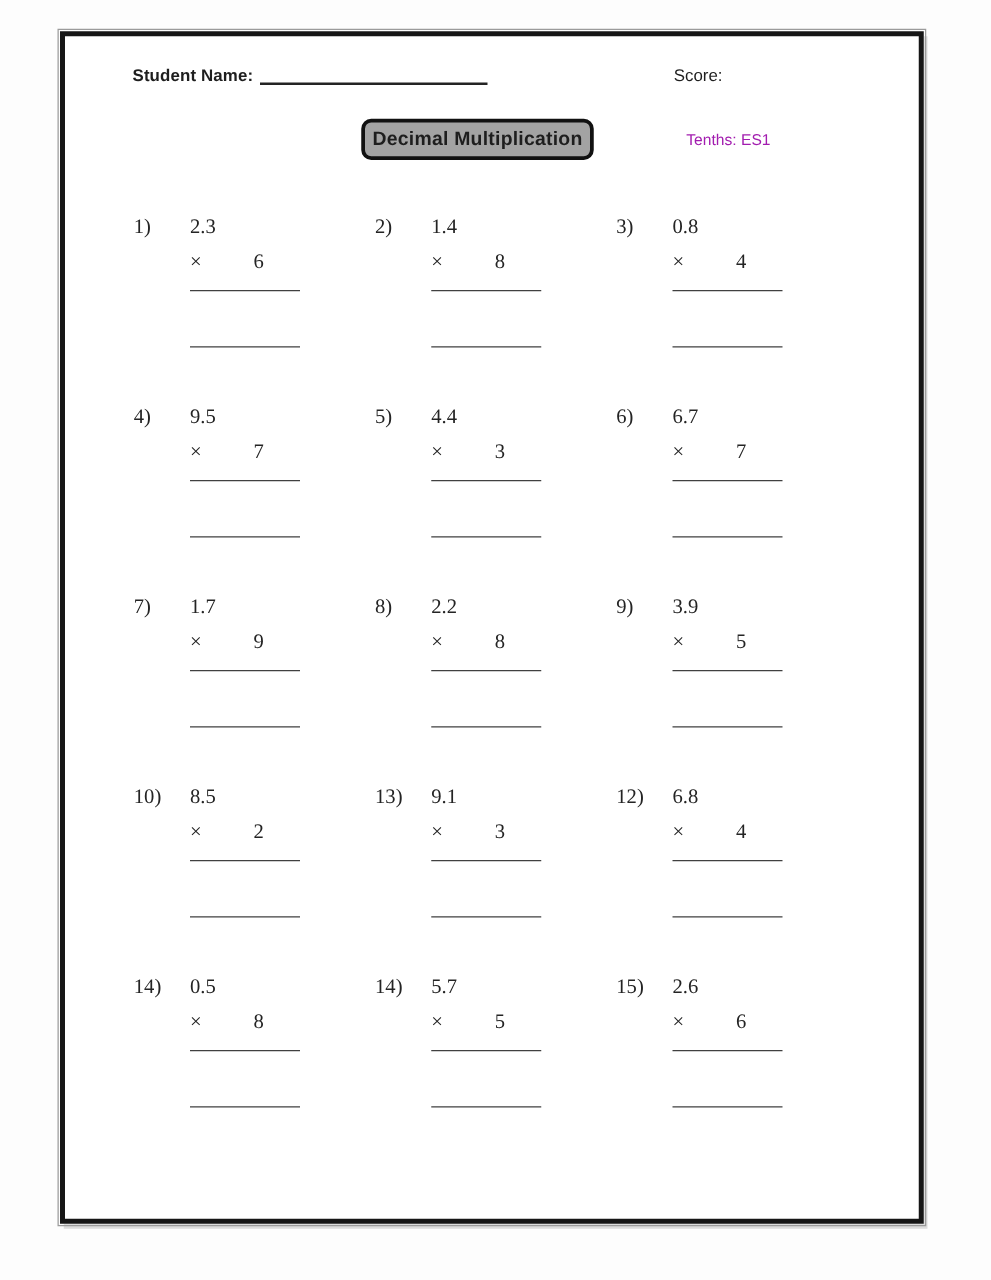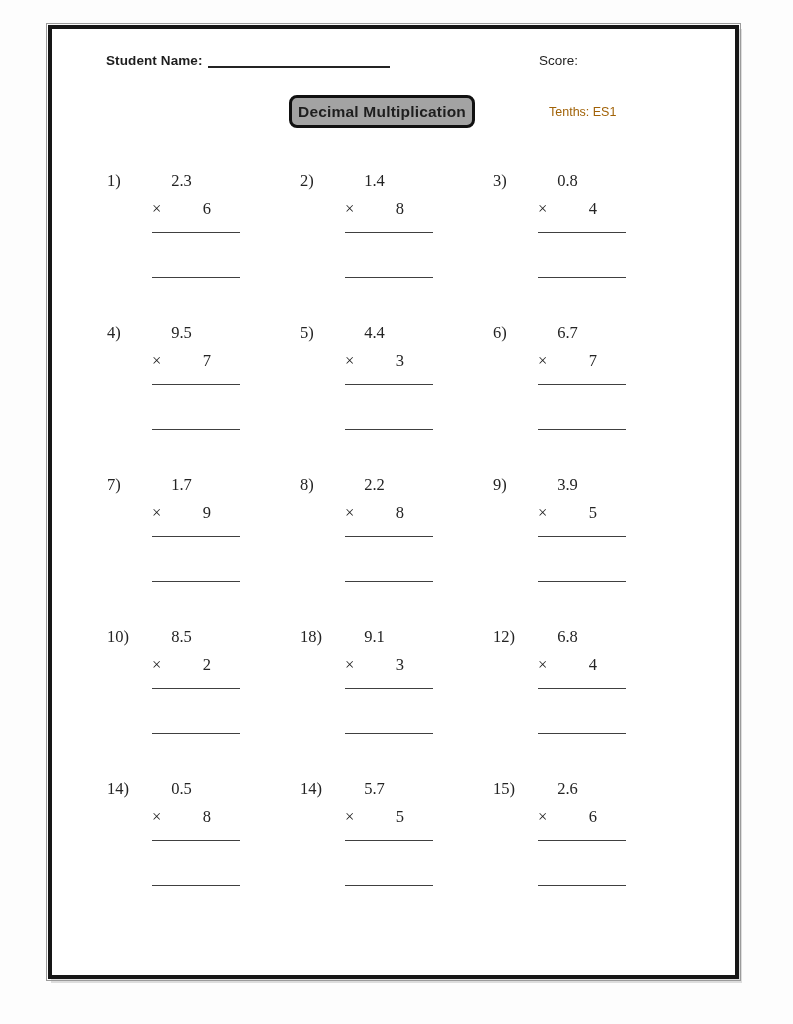--- a/index.html
+++ b/index.html
@@ -67,21 +67,21 @@
     font-size: 15.5px;
     font-weight: bold;
     background: #a3a3a3;
     letter-spacing: 0.2px;
   }
   .skill-tag {
     position: absolute;
     left: 497px;
     top: 76px;
     font-size: 12.5px;
-    color: #a16207;
+    color: #a21caf;
   }
   
   .problems {
     position: absolute;
     left: 55px;
     top: 141px;
     display: grid;
     grid-template-columns: repeat(3, 193px);
     grid-auto-rows: 152px;
     font-family: "Liberation Serif", serif;
@@ -96,21 +96,21 @@
     left: 0;
     top: 0;
     height: 22px;
     line-height: 22px;
   }
   .prob .work {
     margin-left: 45px;
     width: 88px;
   }
   .prob .top-val {
-    text-align: center;
+    text-align: left;
     padding-right: 29px;
     height: 22px;
     line-height: 22px;
   }
   .prob .op-row {
     display: flex;
     justify-content: space-between;
     padding-right: 29px;
     height: 22px;
     line-height: 22px;
@@ -269,21 +269,21 @@
       <div class="op-row">
         <span>×</span>
         <span>2</span>
       </div>
       <div class="rule"></div>
       <div class="answer-rule"></div>
     </div>
   </div>
 
   <div class="prob">
-    <span class="num">18)</span>
+    <span class="num">13)</span>
     <div class="work">
       <div class="top-val">9.1</div>
       <div class="op-row">
         <span>×</span>
         <span>3</span>
       </div>
       <div class="rule"></div>
       <div class="answer-rule"></div>
     </div>
   </div>

